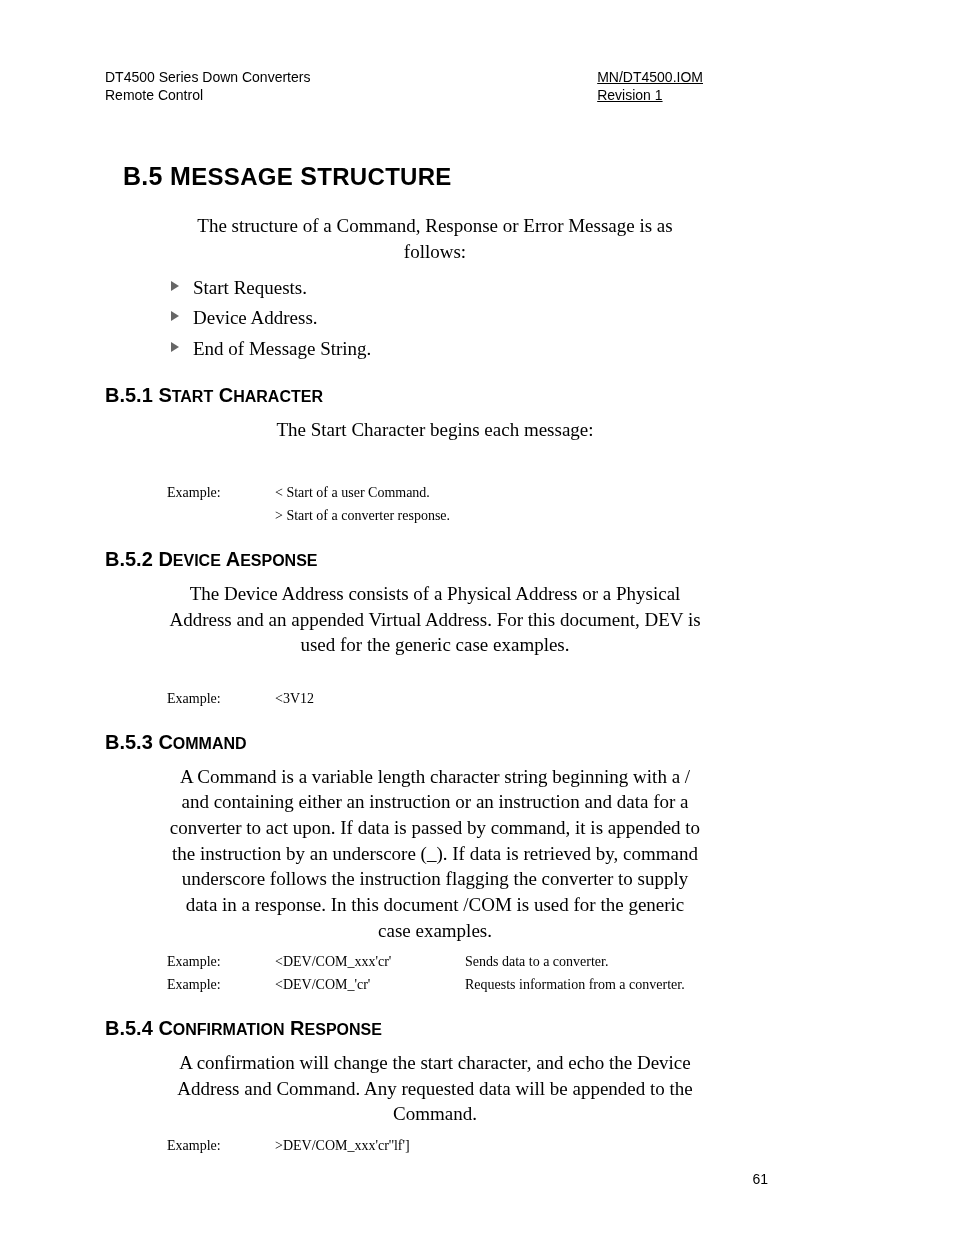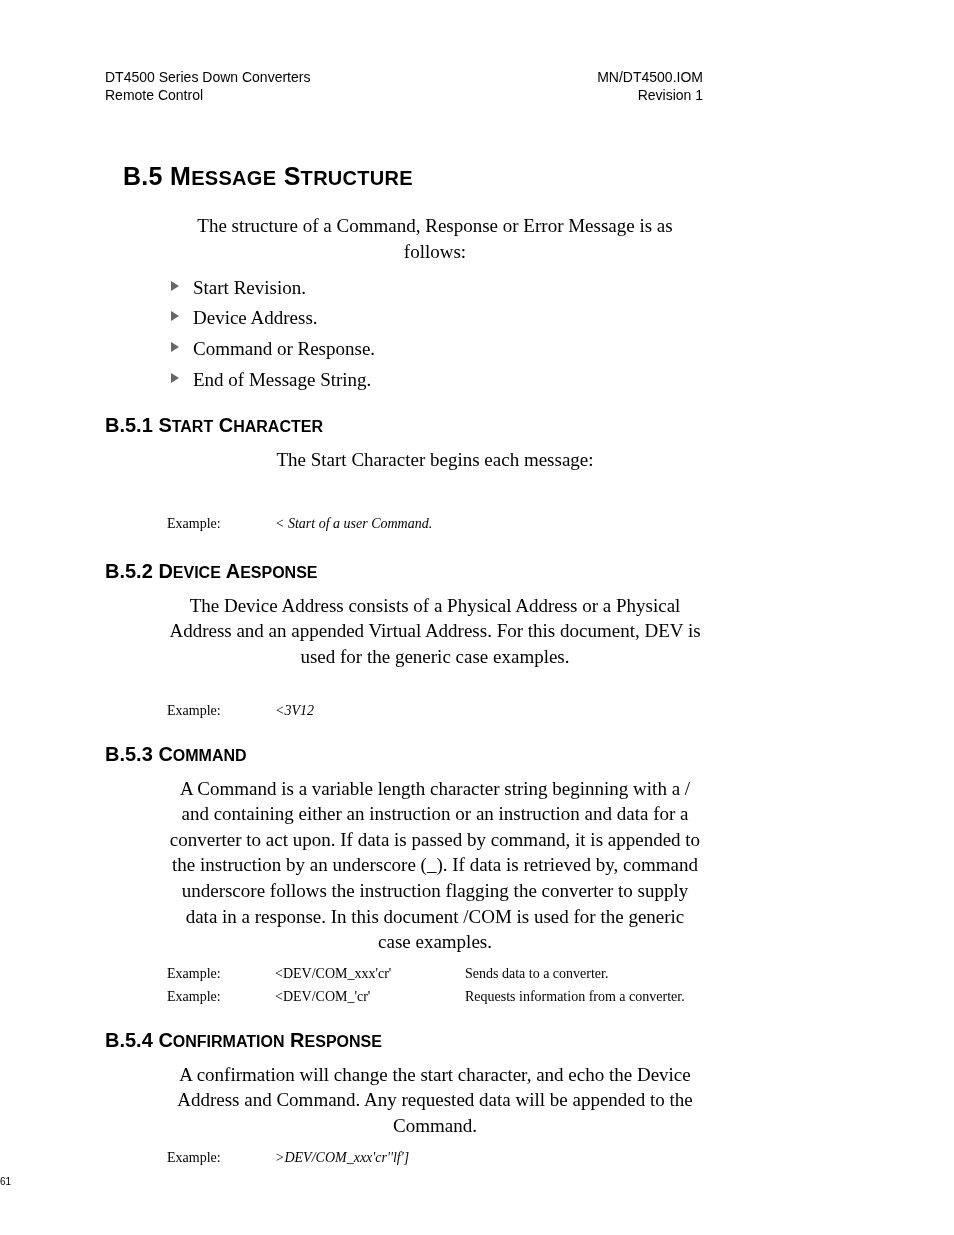--- a/index.html
+++ b/index.html
@@ -18,31 +18,31 @@
   }
   .header {
     display: flex;
     justify-content: space-between;
     font-family: Arial, Helvetica, sans-serif;
     font-size: 14px;
     line-height: 1.3;
     margin-bottom: 58px;
   }
   .header .right {
-    text-align: right;
+    text-decoration: underline;
   }
   h1.main-h {
     font-family: Arial, Helvetica, sans-serif;
     font-weight: bold;
     font-size: 25px;
     margin: 0 0 22px 18px;
     letter-spacing: 0.3px;
   }
   h1.main-h .sc {
-    font-size: 20px;
+    font-size: 24px;
   }
   h2.sub-h {
     font-family: Arial, Helvetica, sans-serif;
     font-weight: bold;
     font-size: 20px;
     margin: 22px 0 10px 0;
   }
   h2.sub-h .sc {
     font-size: 16px;
   }
@@ -85,35 +85,34 @@
   .ex-label {
     width: 108px;
     flex-shrink: 0;
   }
   .ex-code {
     width: 190px;
     flex-shrink: 0;
   }
   .ex-code.wide {
     width: auto;
-    font-style: italic;
   }
   .ex-desc {
     flex: 1;
   }
   .gap-sm { height: 18px; }
   .gap-md { height: 28px; }
   .page-num {
     position: absolute;
     bottom: 48px;
-    left: 0;
+    left: 8px;
     right: 0;
-    text-align: left;
-    font-family: Arial, Helvetica, sans-serif;
-    font-size: 10px;
+    text-align: right;
+    font-family: Arial, Helvetica, sans-serif;
+    font-size: 14px;
   }
 </style>
 </head>
 <body>
 
 <div class="page">
 
   <div class="header">
     <div class="left">
       <div>DT4500 Series Down Converters</div>
@@ -127,41 +126,41 @@
 
   <h1 class="main-h">
     <span>B.5</span>
     <span>M</span><span class="sc">ESSAGE</span>
     <span>S</span><span class="sc">TRUCTURE</span>
   </h1>
 
   <div class="body-block">
     <p class="para">The structure of a Command, Response or Error Message is as follows:</p>
     <ul class="arrow-list">
-      <li>Start Revision.</li>
+      <li>Start Requests.</li>
       <li>Device Address.</li>
-      <li>Command or Response.</li>
       <li>End of Message String.</li>
     </ul>
   </div>
 
   <h2 class="sub-h">
     <span>B.5.1</span>
     <span>S</span><span class="sc">TART</span>
     <span>C</span><span class="sc">HARACTER</span>
   </h2>
   <div class="body-block">
     <p class="para">The Start Character begins each message:</p>
     <div class="gap-md"></div>
     <div class="ex-row">
       <div class="ex-label">Example:</div>
       <div class="ex-code wide">&lt; Start of a user Command.</div>
     </div>
     <div class="ex-row">
       <div class="ex-label"></div>
+      <div class="ex-code wide">&gt; Start of a converter response.</div>
     </div>
   </div>
 
   <h2 class="sub-h">
     <span>B.5.2</span>
     <span>D</span><span class="sc">EVICE</span>
     <span>A</span><span class="sc">ESPONSE</span>
   </h2>
   <div class="body-block">
     <p class="para">The Device Address consists of a Physical Address or a Physical Address and an appended Virtual Address.  For this document, DEV is used for the generic case examples.</p>

